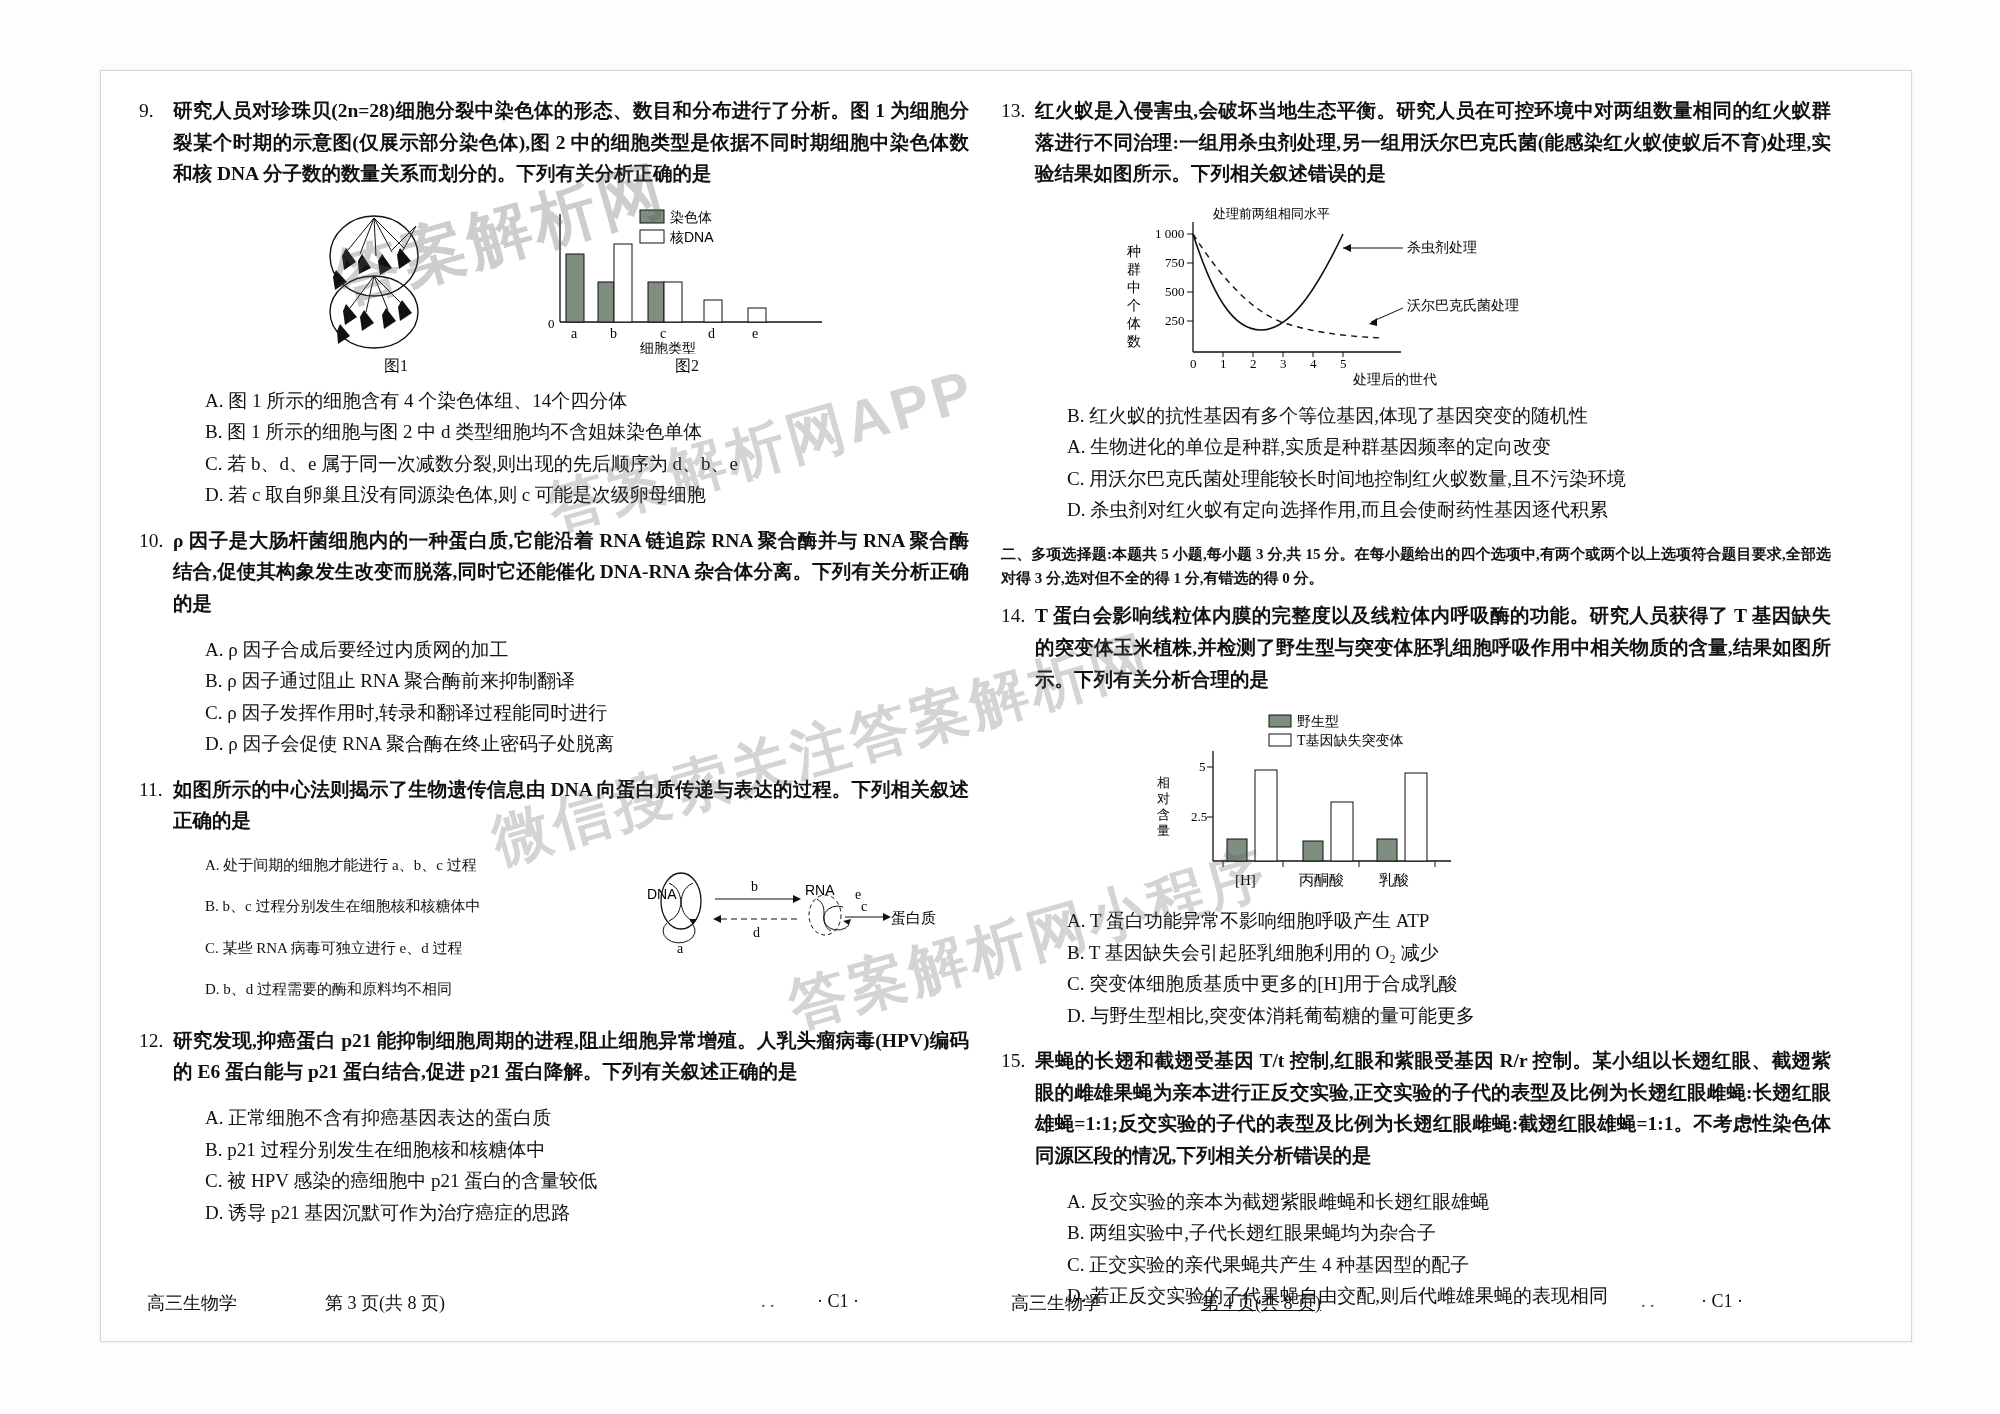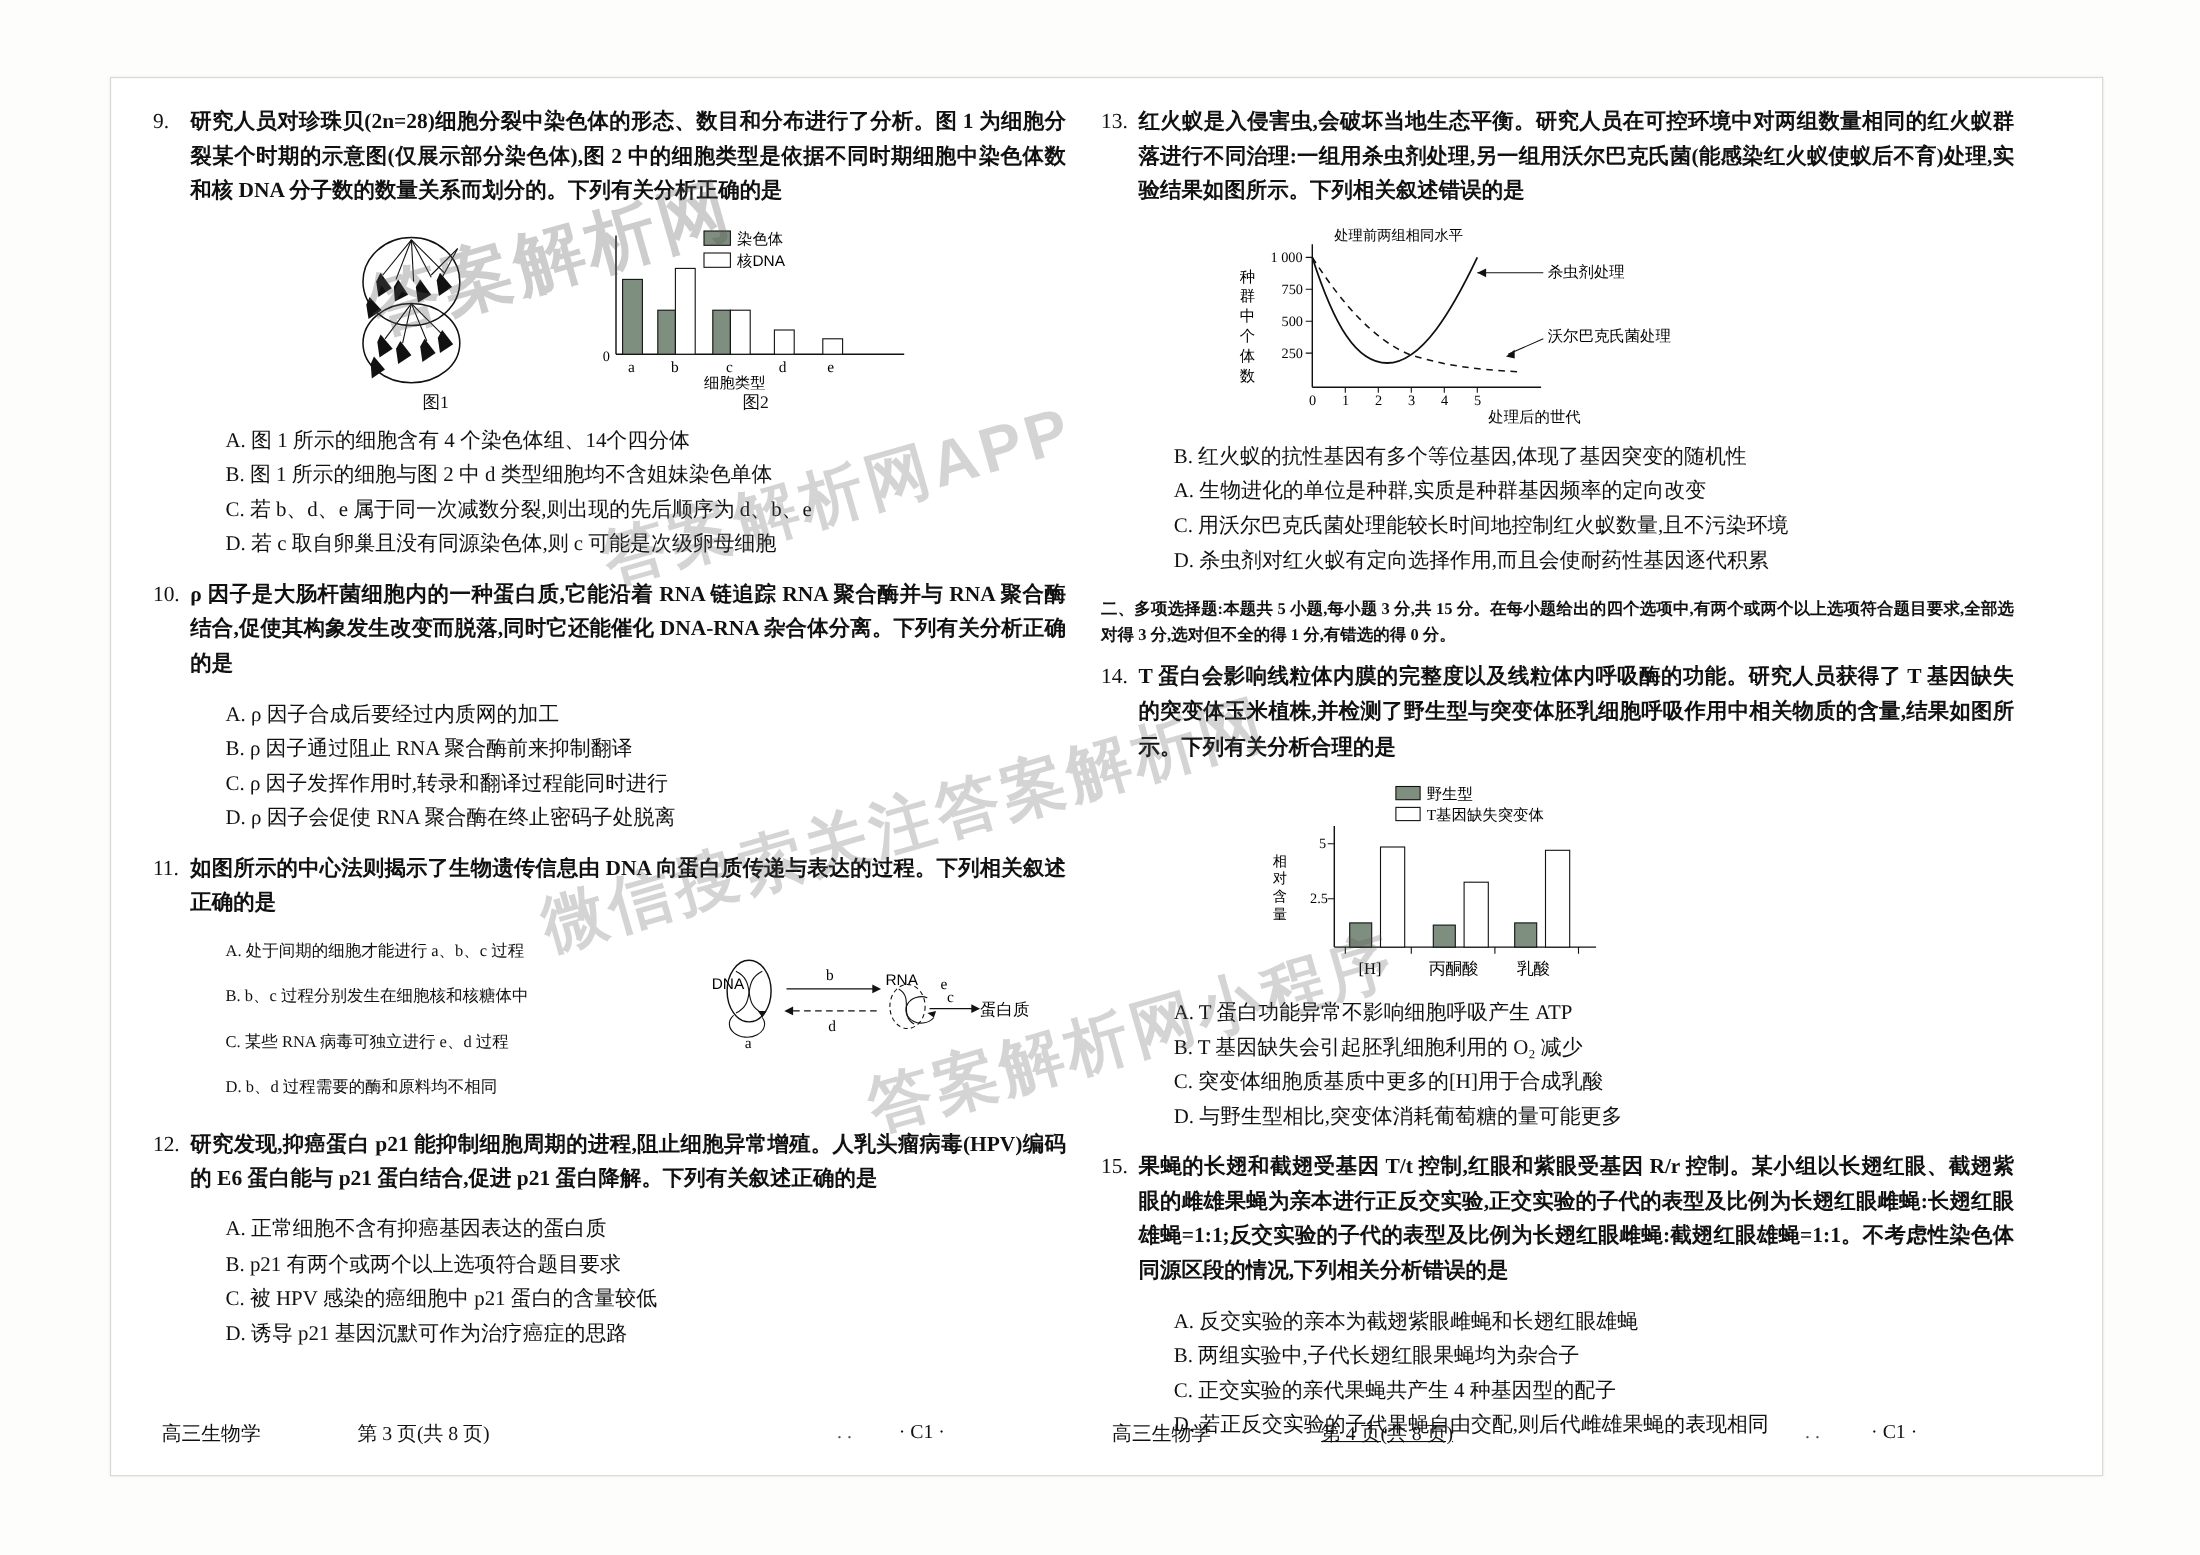--- a/index.html
+++ b/index.html
@@ -238,21 +238,21 @@
             <text x="262" y="74" font-size="15" font-family="Liberation Sans, sans-serif">蛋白质</text>
           </svg>
         </div>
       </div>
 
       <div class="q" style="margin-top:22px;">
         <span class="num">12.</span>
         <div class="body">研究发现,抑癌蛋白 p21 能抑制细胞周期的进程,阻止细胞异常增殖。人乳头瘤病毒(HPV)编码的 E6 蛋白能与 p21 蛋白结合,促进 p21 蛋白降解。下列有关叙述正确的是</div>
       </div>
       <div class="opt">A. 正常细胞不含有抑癌基因表达的蛋白质</div>
-      <div class="opt">B. p21 有两个或两个以上选项符合题目要求</div>
+      <div class="opt">B. p21 过程分别发生在细胞核和核糖体中</div>
       <div class="opt">C. 被 HPV 感染的癌细胞中 p21 蛋白的含量较低</div>
       <div class="opt">D. 诱导 p21 基因沉默可作为治疗癌症的思路</div>
     </div>
 
     <div class="col col-right">
 
       <div class="q">
         <span class="num">13.</span>
         <div class="body">红火蚁是入侵害虫,会破坏当地生态平衡。研究人员在可控环境中对两组数量相同的红火蚁群落进行不同治理:一组用杀虫剂处理,另一组用沃尔巴克氏菌(能感染红火蚁使蚁后不育)处理,实验结果如图所示。下列相关叙述错误的是</div>
       </div>

